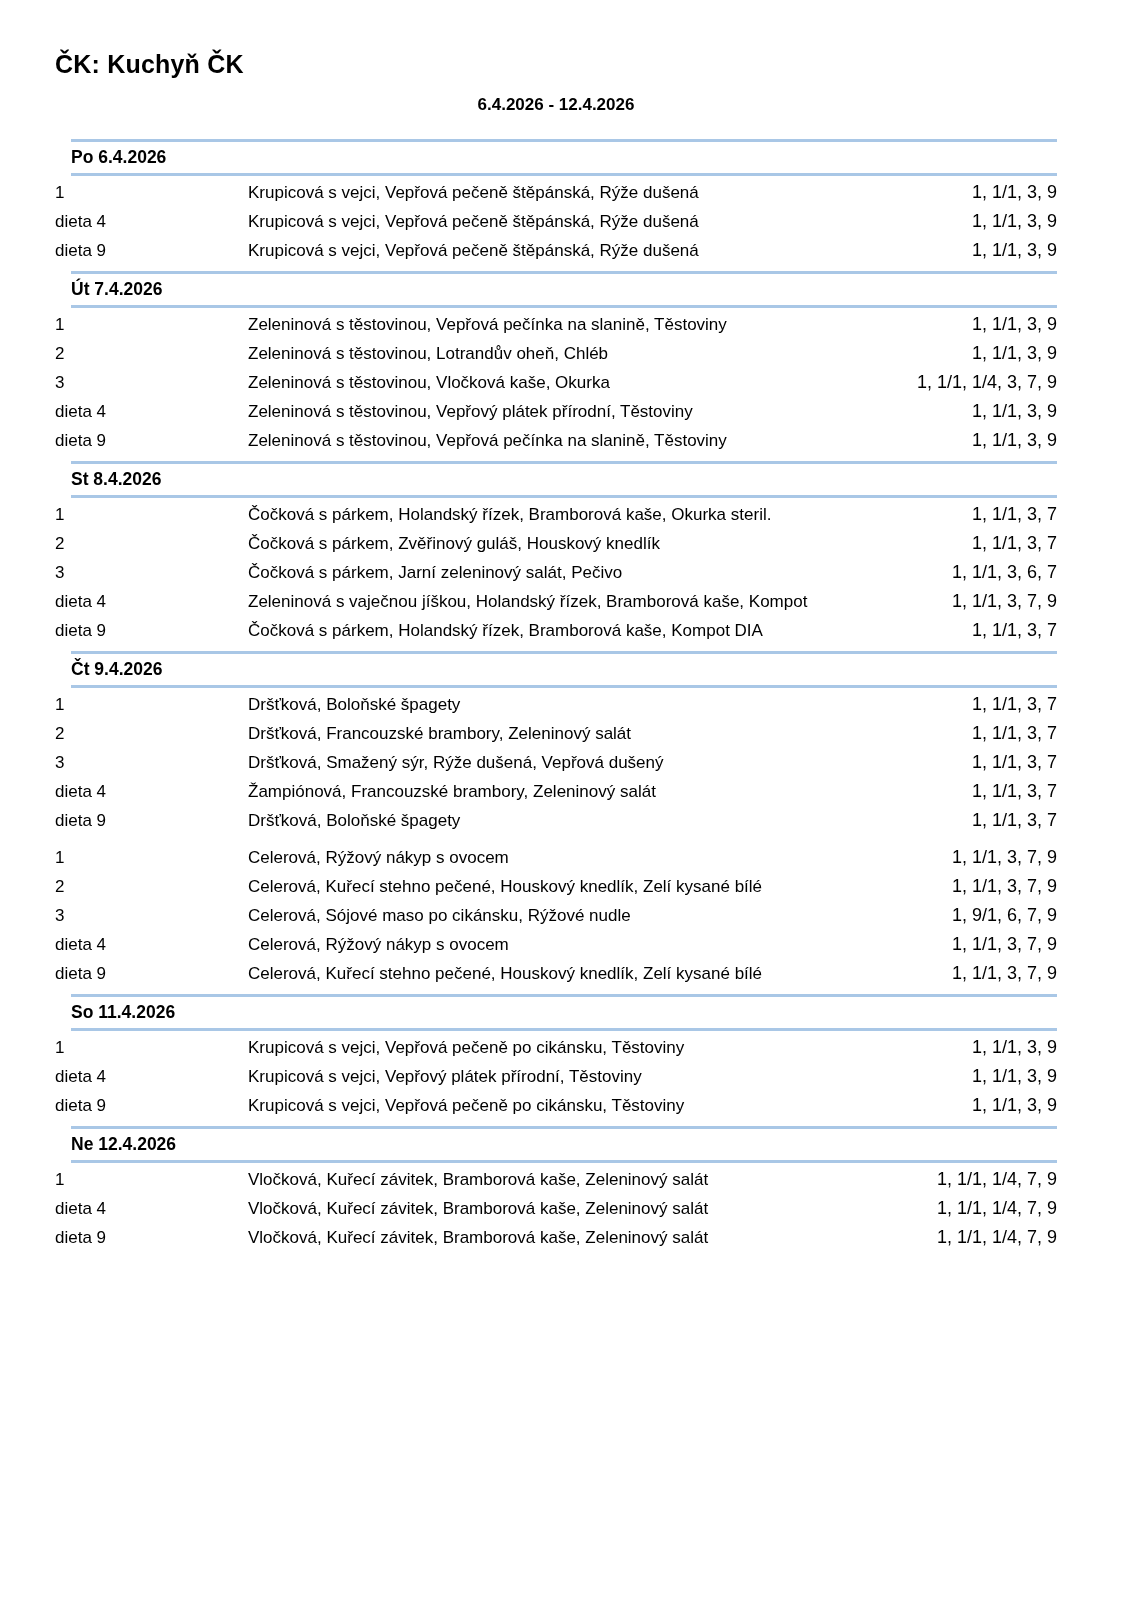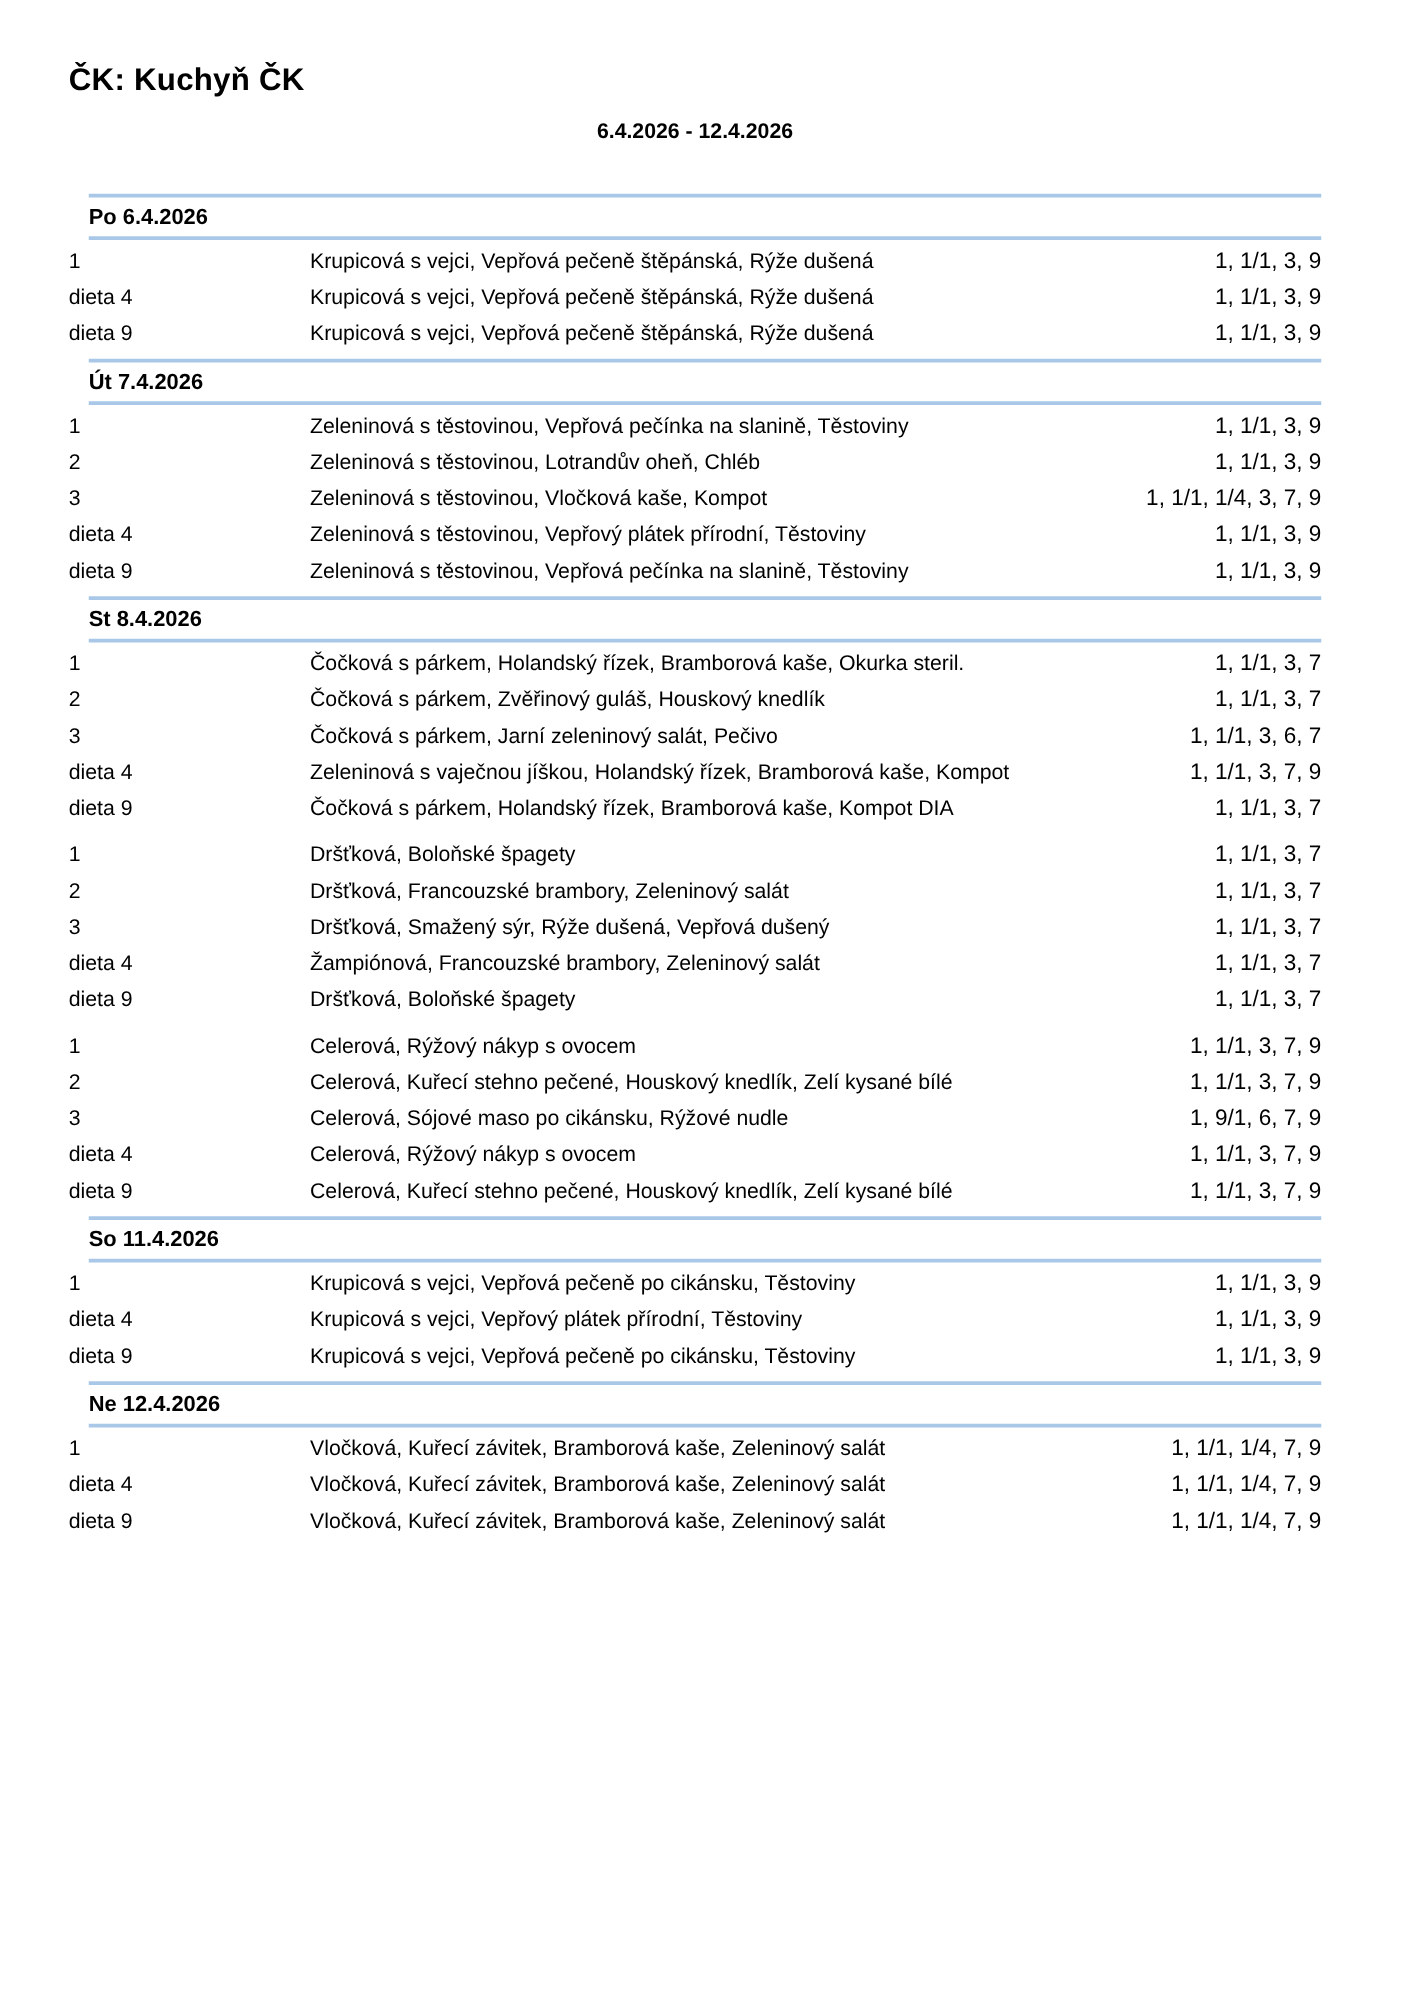--- a/index.html
+++ b/index.html
@@ -19,21 +19,21 @@
     font-size: 25px;
     font-weight: bold;
     padding-top: 50px;
     letter-spacing: 0.2px;
   }
   .doc-subtitle {
     text-align: center;
     font-size: 17px;
     font-weight: bold;
     margin-top: 16px;
-    margin-bottom: 40px;
+    margin-bottom: 24px;
   }
   .day-header {
     border-top: 3px solid var(--line-color, #a9c7e6);
     border-bottom: 3px solid var(--line-color, #a9c7e6);
     padding: 4px 0 5px 0;
     font-size: 17.5px;
     font-weight: bold;
     line-height: 22px;
     margin-left: 16px;
   }
@@ -100,21 +100,21 @@
         <span class="cell-meal">Zeleninová s těstovinou, Vepřová pečínka na slanině, Těstoviny</span>
         <span class="cell-allergens">1, 1/1, 3, 9</span>
       </div>
       <div class="row">
         <span class="cell-label">2</span>
         <span class="cell-meal">Zeleninová s těstovinou, Lotrandův oheň, Chléb</span>
         <span class="cell-allergens">1, 1/1, 3, 9</span>
       </div>
       <div class="row">
         <span class="cell-label">3</span>
-        <span class="cell-meal">Zeleninová s těstovinou, Vločková kaše, Kompot</span>
+        <span class="cell-meal">Zeleninová s těstovinou, Vločková kaše, Okurka</span>
         <span class="cell-allergens">1, 1/1, 1/4, 3, 7, 9</span>
       </div>
       <div class="row">
         <span class="cell-label">dieta 4</span>
         <span class="cell-meal">Zeleninová s těstovinou, Vepřový plátek přírodní, Těstoviny</span>
         <span class="cell-allergens">1, 1/1, 3, 9</span>
       </div>
       <div class="row">
         <span class="cell-label">dieta 9</span>
         <span class="cell-meal">Zeleninová s těstovinou, Vepřová pečínka na slanině, Těstoviny</span>
@@ -148,20 +148,21 @@
       </div>
       <div class="row">
         <span class="cell-label">dieta 9</span>
         <span class="cell-meal">Čočková s párkem, Holandský řízek, Bramborová kaše, Kompot DIA</span>
         <span class="cell-allergens">1, 1/1, 3, 7</span>
       </div>
     </div>
   </section>
 
   <section class="day">
+    <div class="day-header">Čt 9.4.2026</div>
     <div class="day-body">
       <div class="row">
         <span class="cell-label">1</span>
         <span class="cell-meal">Dršťková, Boloňské špagety</span>
         <span class="cell-allergens">1, 1/1, 3, 7</span>
       </div>
       <div class="row">
         <span class="cell-label">2</span>
         <span class="cell-meal">Dršťková, Francouzské brambory, Zeleninový salát</span>
         <span class="cell-allergens">1, 1/1, 3, 7</span>

